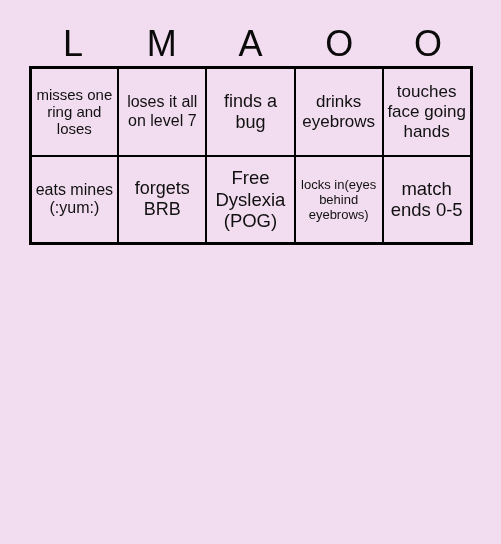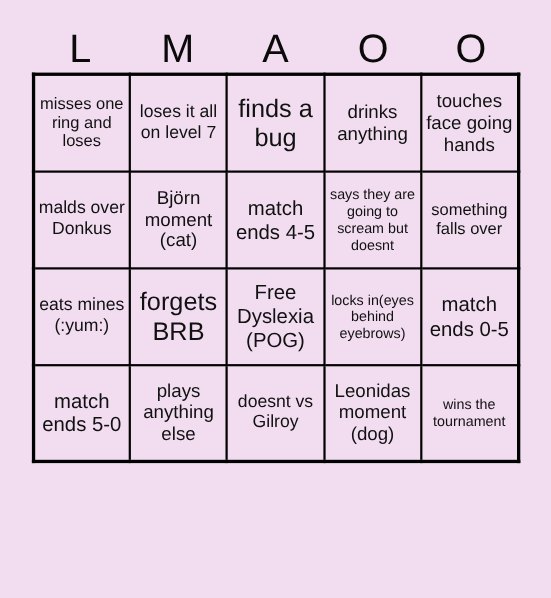--- a/index.html
+++ b/index.html
@@ -61,61 +61,47 @@
     overflow-wrap: break-word;
     line-height: 1.16;
     margin-left: 40px;
   }
   
   .fs-xs  { font-size: 13px; }
   .fs-s   { font-size: 15px; }
   .fs-m   { font-size: 17px; }
   .fs-l   { font-size: 18.5px; }
   .fs-xl  { font-size: 16px; }
-  .fs-xxl { font-size: 23px; }
+  .fs-xxl { font-size: 18px; }
 </style>
 </head>
 <body>
 
 <div id="bingo-card">
 
   <div id="header-row">
     <div class="header-letter">L</div>
     <div class="header-letter">M</div>
     <div class="header-letter">A</div>
     <div class="header-letter">O</div>
     <div class="header-letter">O</div>
   </div>
 
   <table id="grid">
     <tbody>
       <tr>
         <td class="cell fs-s">misses one ring and loses</td>
         <td class="cell fs-xl">loses it all on level 7</td>
         <td class="cell fs-xxl">finds a bug</td>
-        <td class="cell fs-m">drinks anything</td>
+        <td class="cell fs-m">drinks eyebrows</td>
         <td class="cell fs-m">touches face going hands</td>
-      </tr>
-      <tr>
-        <td class="cell fs-xl">malds over Donkus</td>
-        <td class="cell fs-m">Björn moment (cat)</td>
-        <td class="cell fs-l">match ends 4-5</td>
-        <td class="cell fs-xs">says they are going to scream but doesnt</td>
-        <td class="cell fs-s">something falls over</td>
       </tr>
       <tr>
         <td class="cell fs-xl">eats mines (:yum:)</td>
         <td class="cell fs-xxl">forgets BRB</td>
         <td class="cell fs-l">Free Dyslexia (POG)</td>
         <td class="cell fs-xs">locks in(eyes behind eyebrows)</td>
         <td class="cell fs-l">match ends 0-5</td>
       </tr>
-      <tr>
-        <td class="cell fs-l">match ends 5-0</td>
-        <td class="cell fs-m">plays anything else</td>
-        <td class="cell fs-xl">doesnt vs Gilroy</td>
-        <td class="cell fs-m">Leonidas moment (dog)</td>
-        <td class="cell fs-xs">wins the tournament</td>
-      </tr>
     </tbody>
   </table>
 
 </div>
 
 </body></html>

